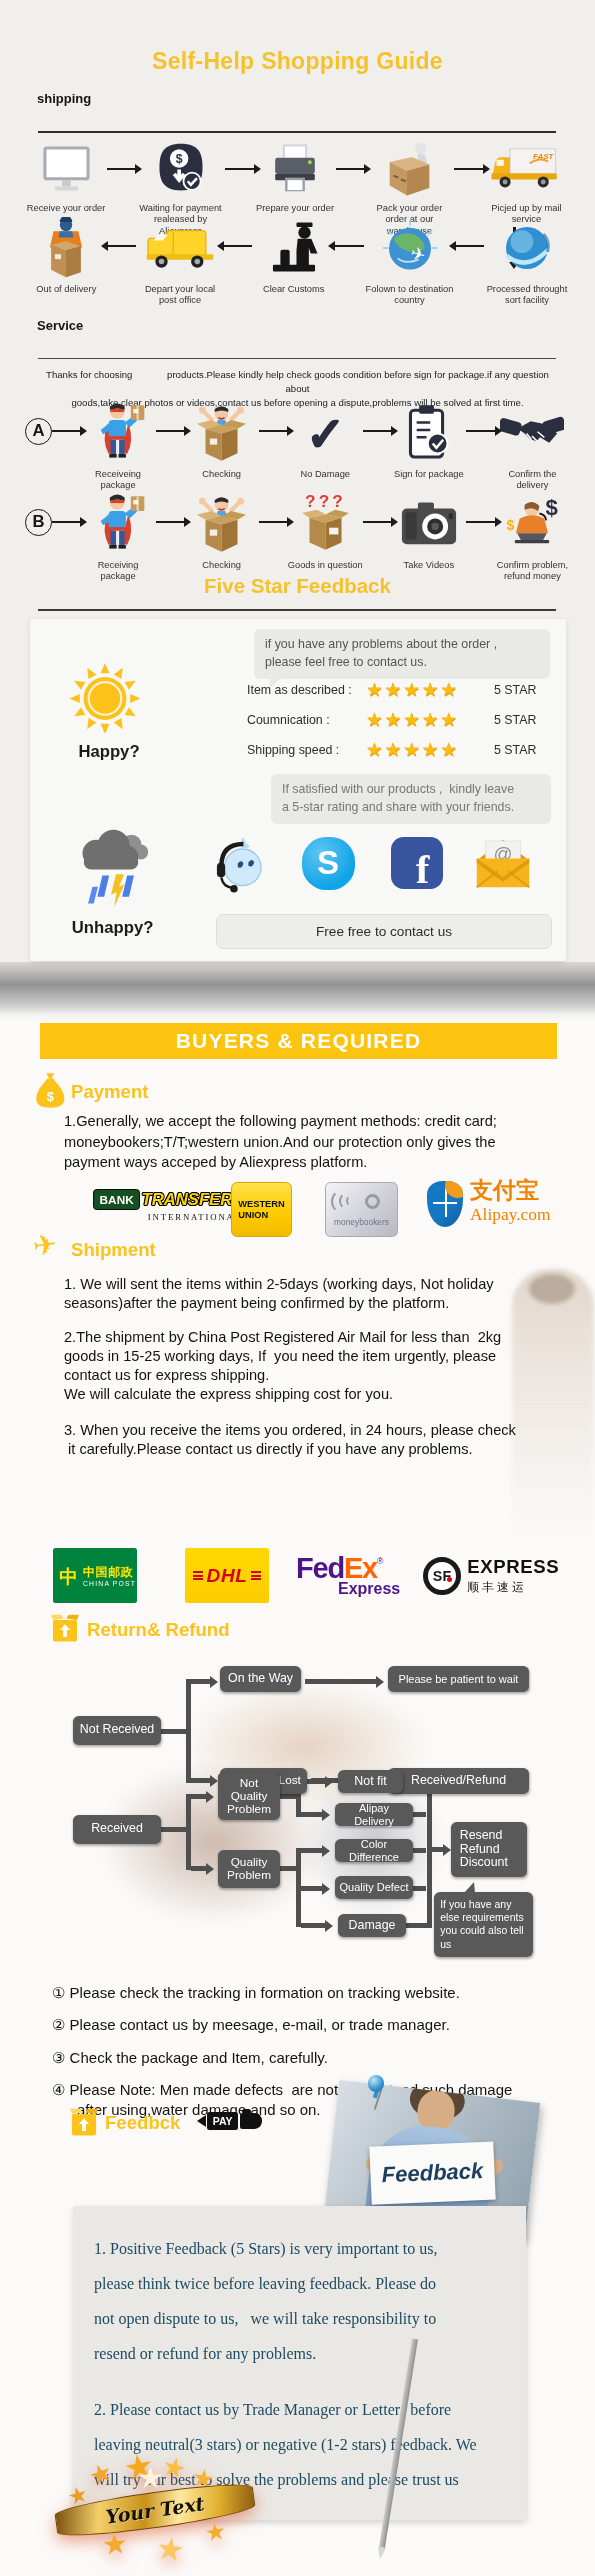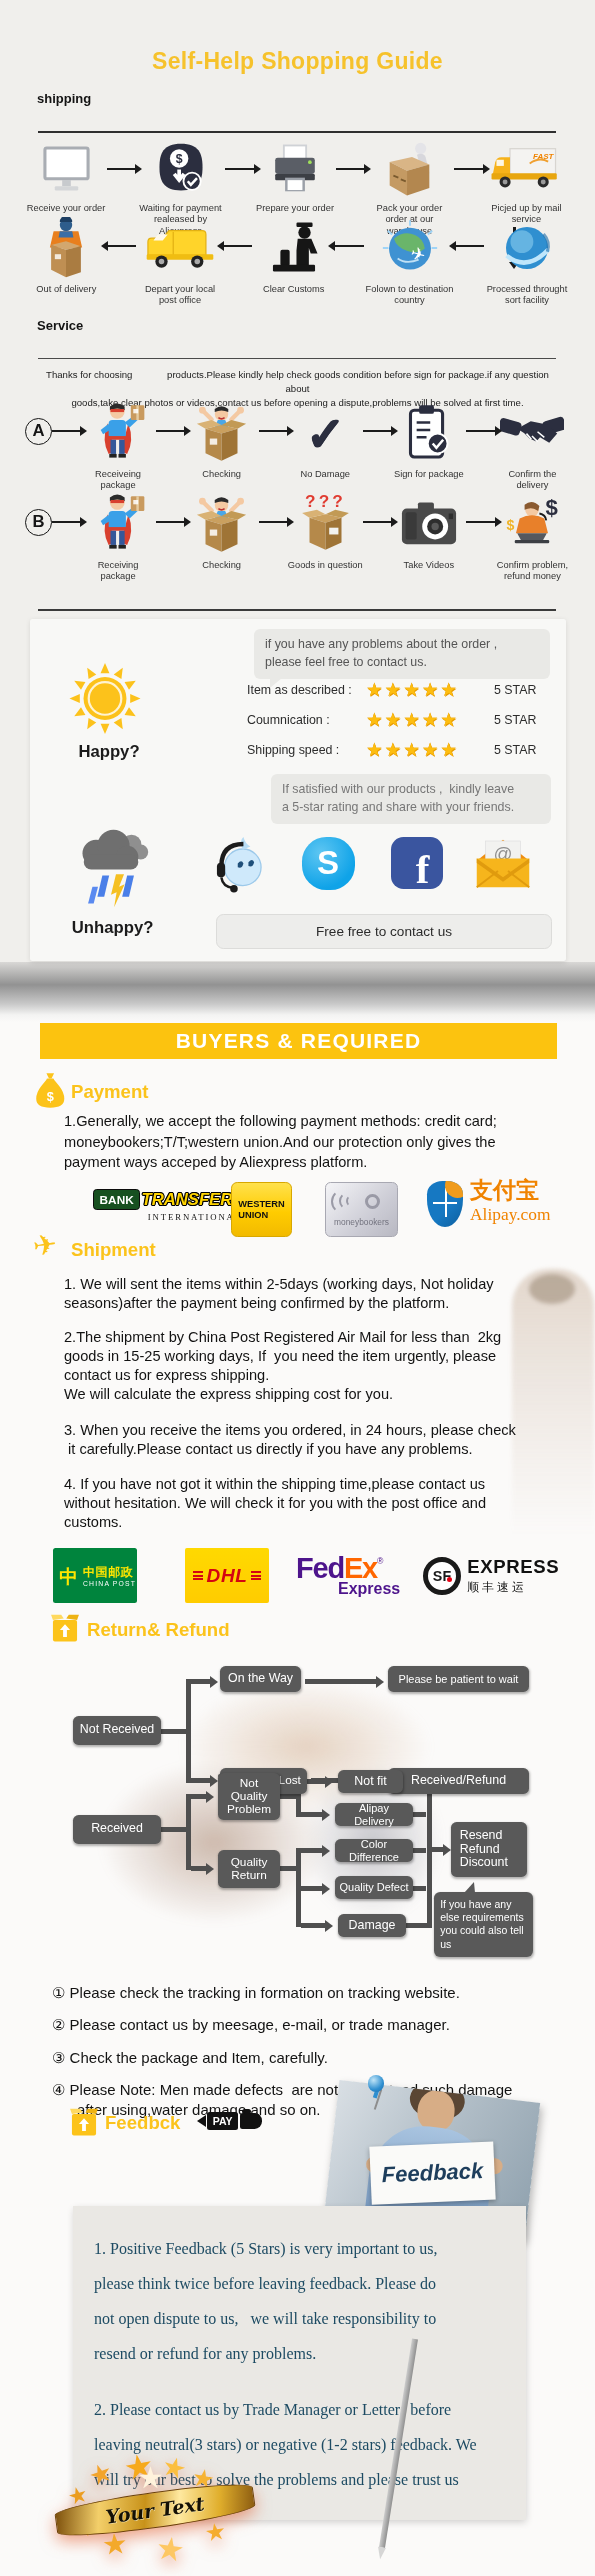--- a/index.html
+++ b/index.html
@@ -540,20 +540,21 @@
           <path d="M60 30 q10 2 11 11" stroke="#1a1a1a" stroke-width="3" fill="none"></path>
           <path d="M28 38 q20 -10 40 0 l6 24 h-52 Z" fill="#e8802a"></path>
           <path d="M24 62 h48 l-6 11 h-36 Z" fill="#55585e"></path>
           <rect x="20" y="73" width="56" height="5" rx="2" fill="#3c3f44"></rect>
         </svg>
       </div>
       <div class="flabel">Confirm problem, refund money</div>
     </div>
   </div>
 
+  <div class="fs-title">Five Star Feedback</div>
   <div class="rule" style="top:609px; height:1.9px; background:#3a3a3a;"></div>
 
   <div class="happy-card">
     <div class="bubble tail pre" style="left:224px; top:10px; width:296px;">if you have any problems about the order ,
 please feel free to contact us.</div>
 
     <div class="abs" style="left:38px; top:41px;">
       <svg width="74" height="74" viewBox="0 0 100 100">
         <g fill="#fcc21b">
           <circle cx="50" cy="52" r="29"></circle>
@@ -692,23 +693,20 @@
   <div class="yellow-h" style="left:71px; top:1239px;">Shipment</div>
   <div class="courier-ghost"></div>
   <div class="body-text ship-p pre" style="top:1275px;">1. We will sent the items within 2-5days (working days, Not holiday
 seasons)after the payment being confirmed by the platform.</div>
   <div class="body-text ship-p pre" style="top:1328px;">2.The shipment by China Post Registered Air Mail for less than  2kg
 goods in 15-25 working days, If  you need the item urgently, please
 contact us for express shipping.
 We will calculate the express shipping cost for you.</div>
   <div class="body-text ship-p pre" style="top:1421px;">3. When you receive the items you ordered, in 24 hours, please check
  it carefully.Please contact us directly if you have any problems.</div>
-  <div class="body-text ship-p pre" style="top:1475px;">4. If you have not got it within the shipping time,please contact us
-without hesitation. We will check it for you with the post office and
-customs.</div>
 
   <div class="cp-tile">
     <div class="cp-glyph">中</div>
     <div class="cp-cn">中国邮政</div>
     <div class="cp-en">CHINA POST</div>
   </div>
   <div class="dhl-tile">
     <div class="dhl-lines"></div>
     <div class="dhl-word">DHL</div>
     <div class="dhl-lines"></div>
@@ -766,21 +764,21 @@
     <div class="fca" style="left:432px; top:202px; width:11px;"></div>
 
     <div class="fcnode" style="left:220px; top:21px; width:81px; height:26px;">On the Way</div>
     <div class="fcnode" style="left:388px; top:21px; width:141px; height:26px; font-size:11px;">Please be patient to wait</div>
     <div class="fcnode" style="left:73px; top:71px; width:88px; height:28.5px;">Not Received</div>
     <div class="fcnode" style="left:220px; top:123px; width:87px; height:26px; font-size:11.8px;">Received/Lost</div>
     <div class="fcnode" style="left:388px; top:123px; width:141px; height:26px;">Received/Refund</div>
     <div class="fcnode" style="left:73px; top:170px; width:88px; height:28.5px;">Received</div>
     <div class="fcnode" style="left:218px; top:129px; width:62px; height:0;"></div>
     <div class="fcnode" style="left:218px; top:128px; width:62px; height:47px; font-size:11.8px; top:128px;">Not Quality Problem</div>
-    <div class="fcnode" style="left:218px; top:205px; width:62px; height:38px; font-size:11.8px;">Quality Return</div>
+    <div class="fcnode" style="left:218px; top:205px; width:62px; height:38px; font-size:11.8px;">Quality Problem</div>
     <div class="fcnode" style="left:338px; top:125px; width:65px; height:23px;">Not fit</div>
     <div class="fcnode" style="left:335px; top:158px; width:78px; height:23px; font-size:11px;">Alipay Delivery</div>
     <div class="fcnode" style="left:335px; top:194px; width:78px; height:23px; font-size:11px;">Color Difference</div>
     <div class="fcnode" style="left:335px; top:231px; width:78px; height:23px; font-size:11px;">Quality Defect</div>
     <div class="fcnode" style="left:338px; top:269px; width:68px; height:23px;">Damage</div>
     <div class="fcnode pre" style="left:451px; top:177px; width:76px; height:55px; text-align:left; justify-content:flex-start; padding-left:8.7px;">Resend
 Refund
 Discount</div>
     <div class="fcbubble">If you have any else requirements you could also tell us</div>
   </div>

